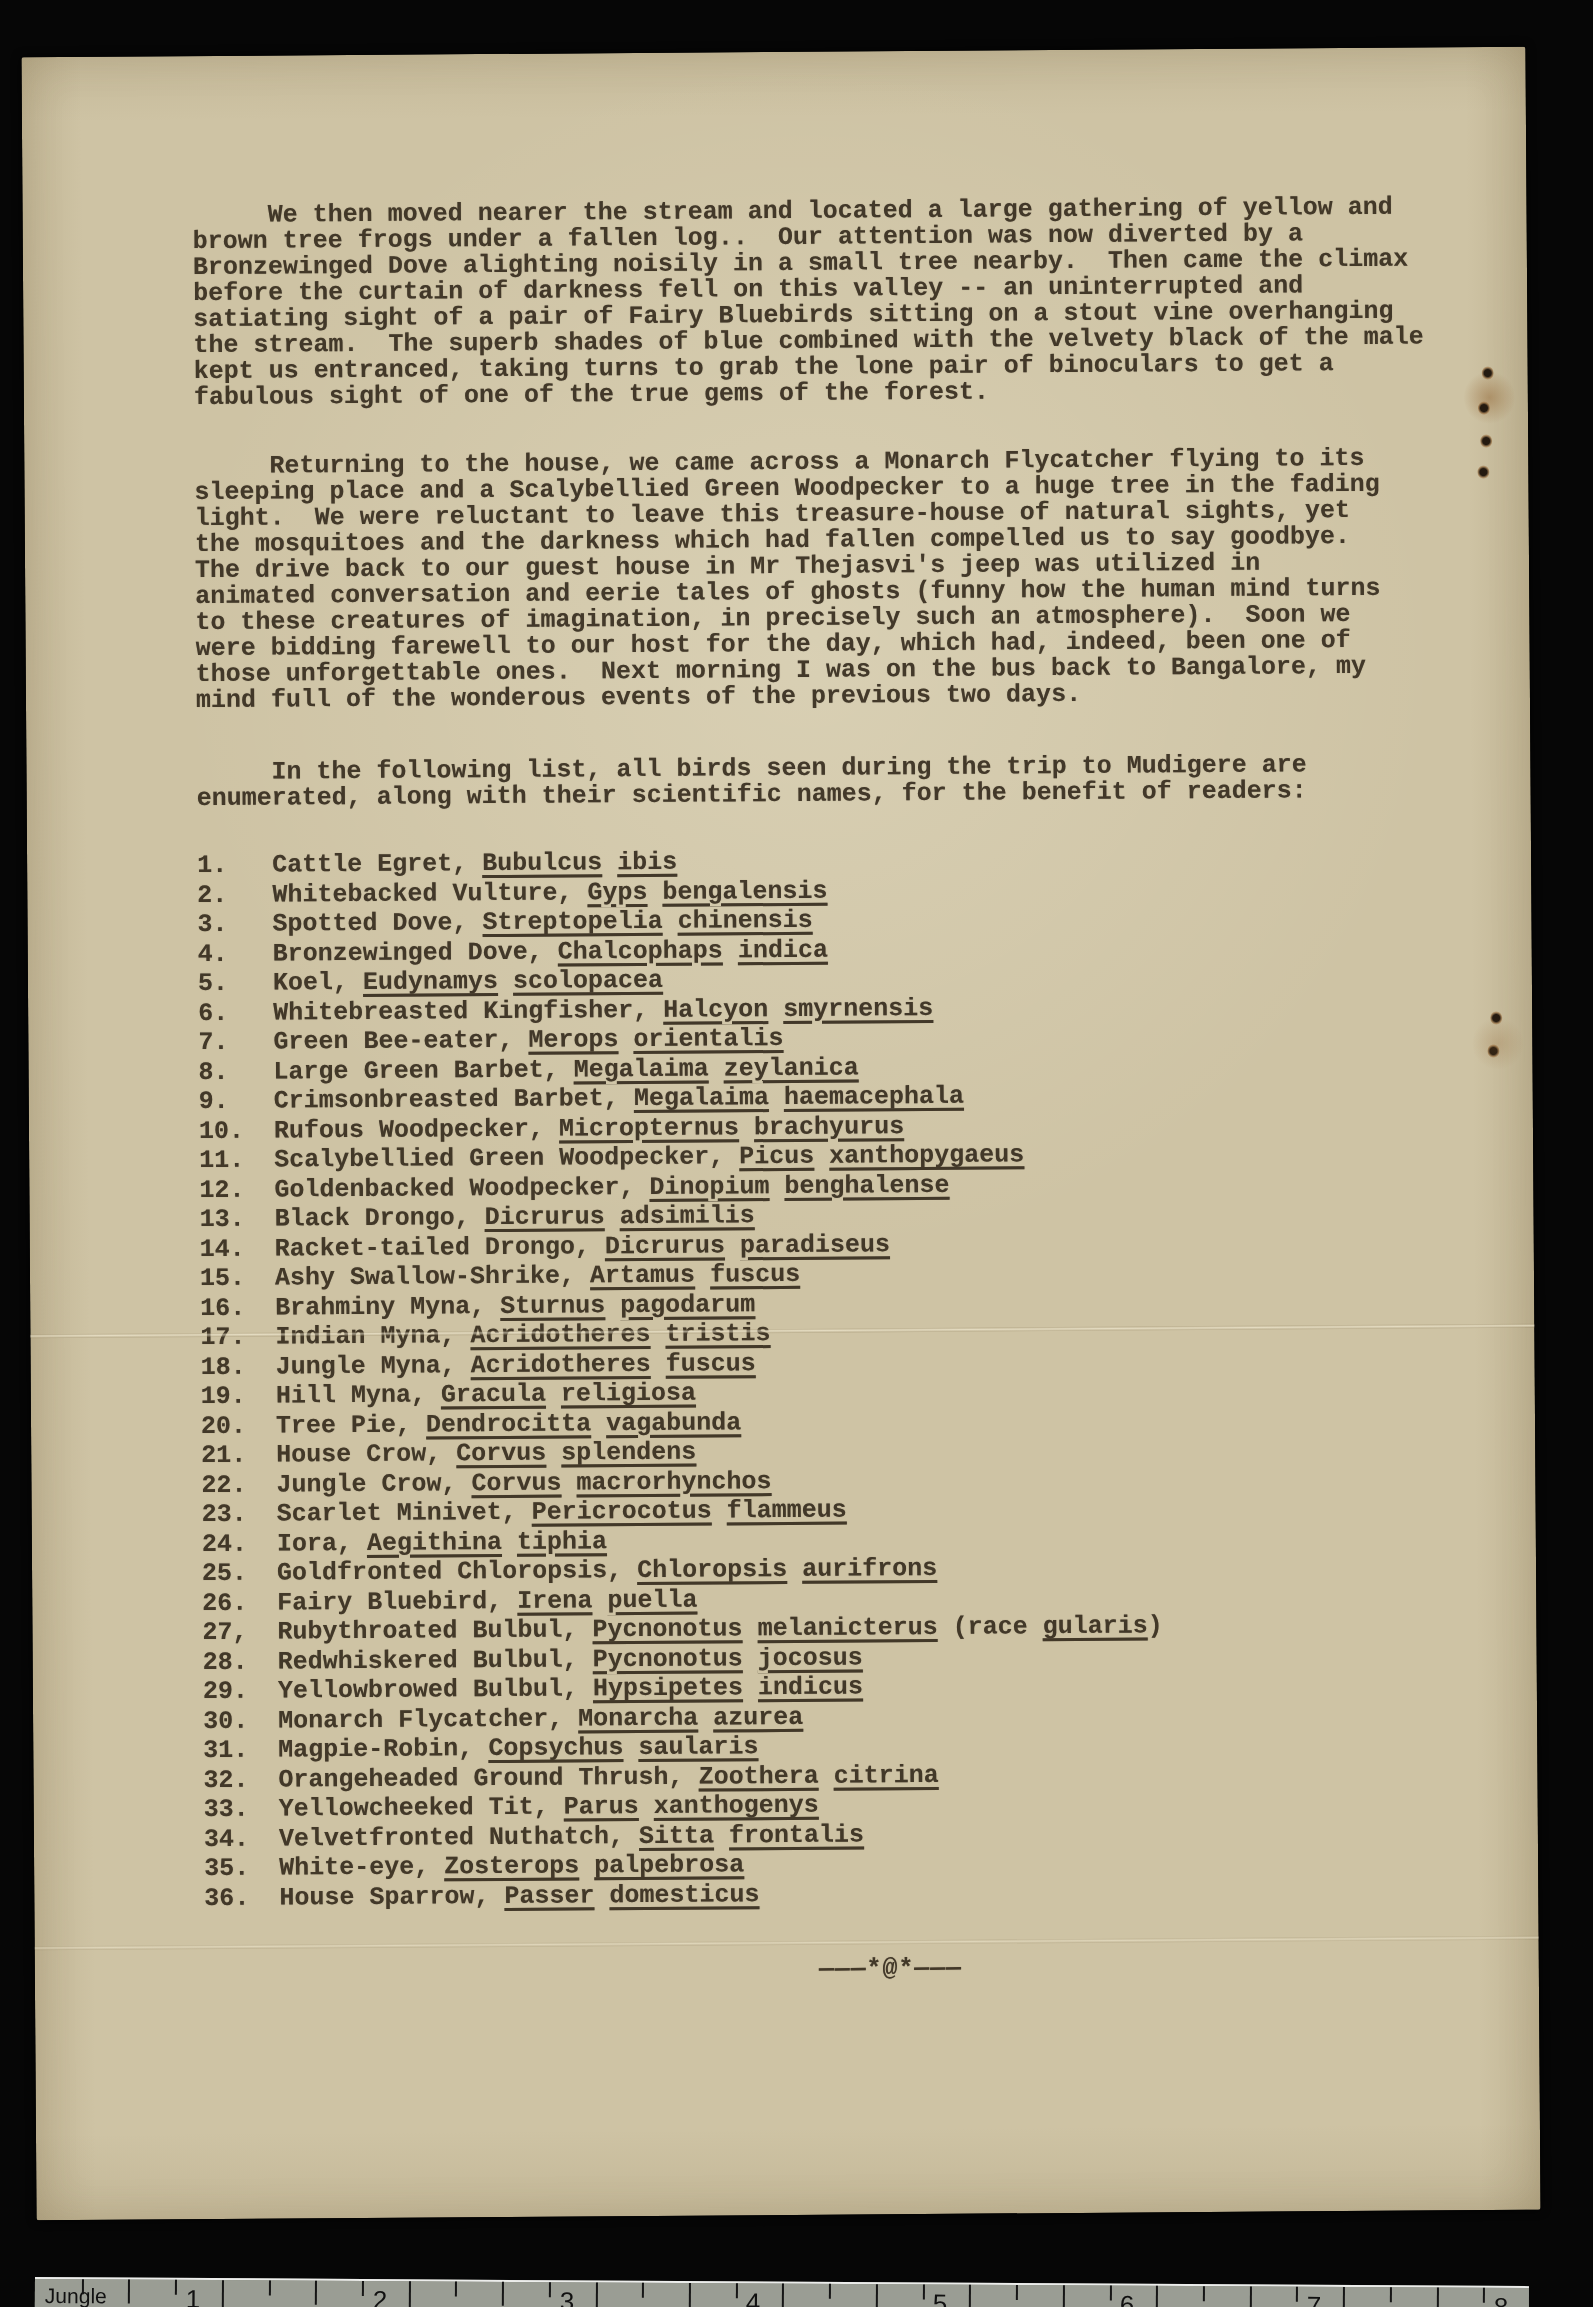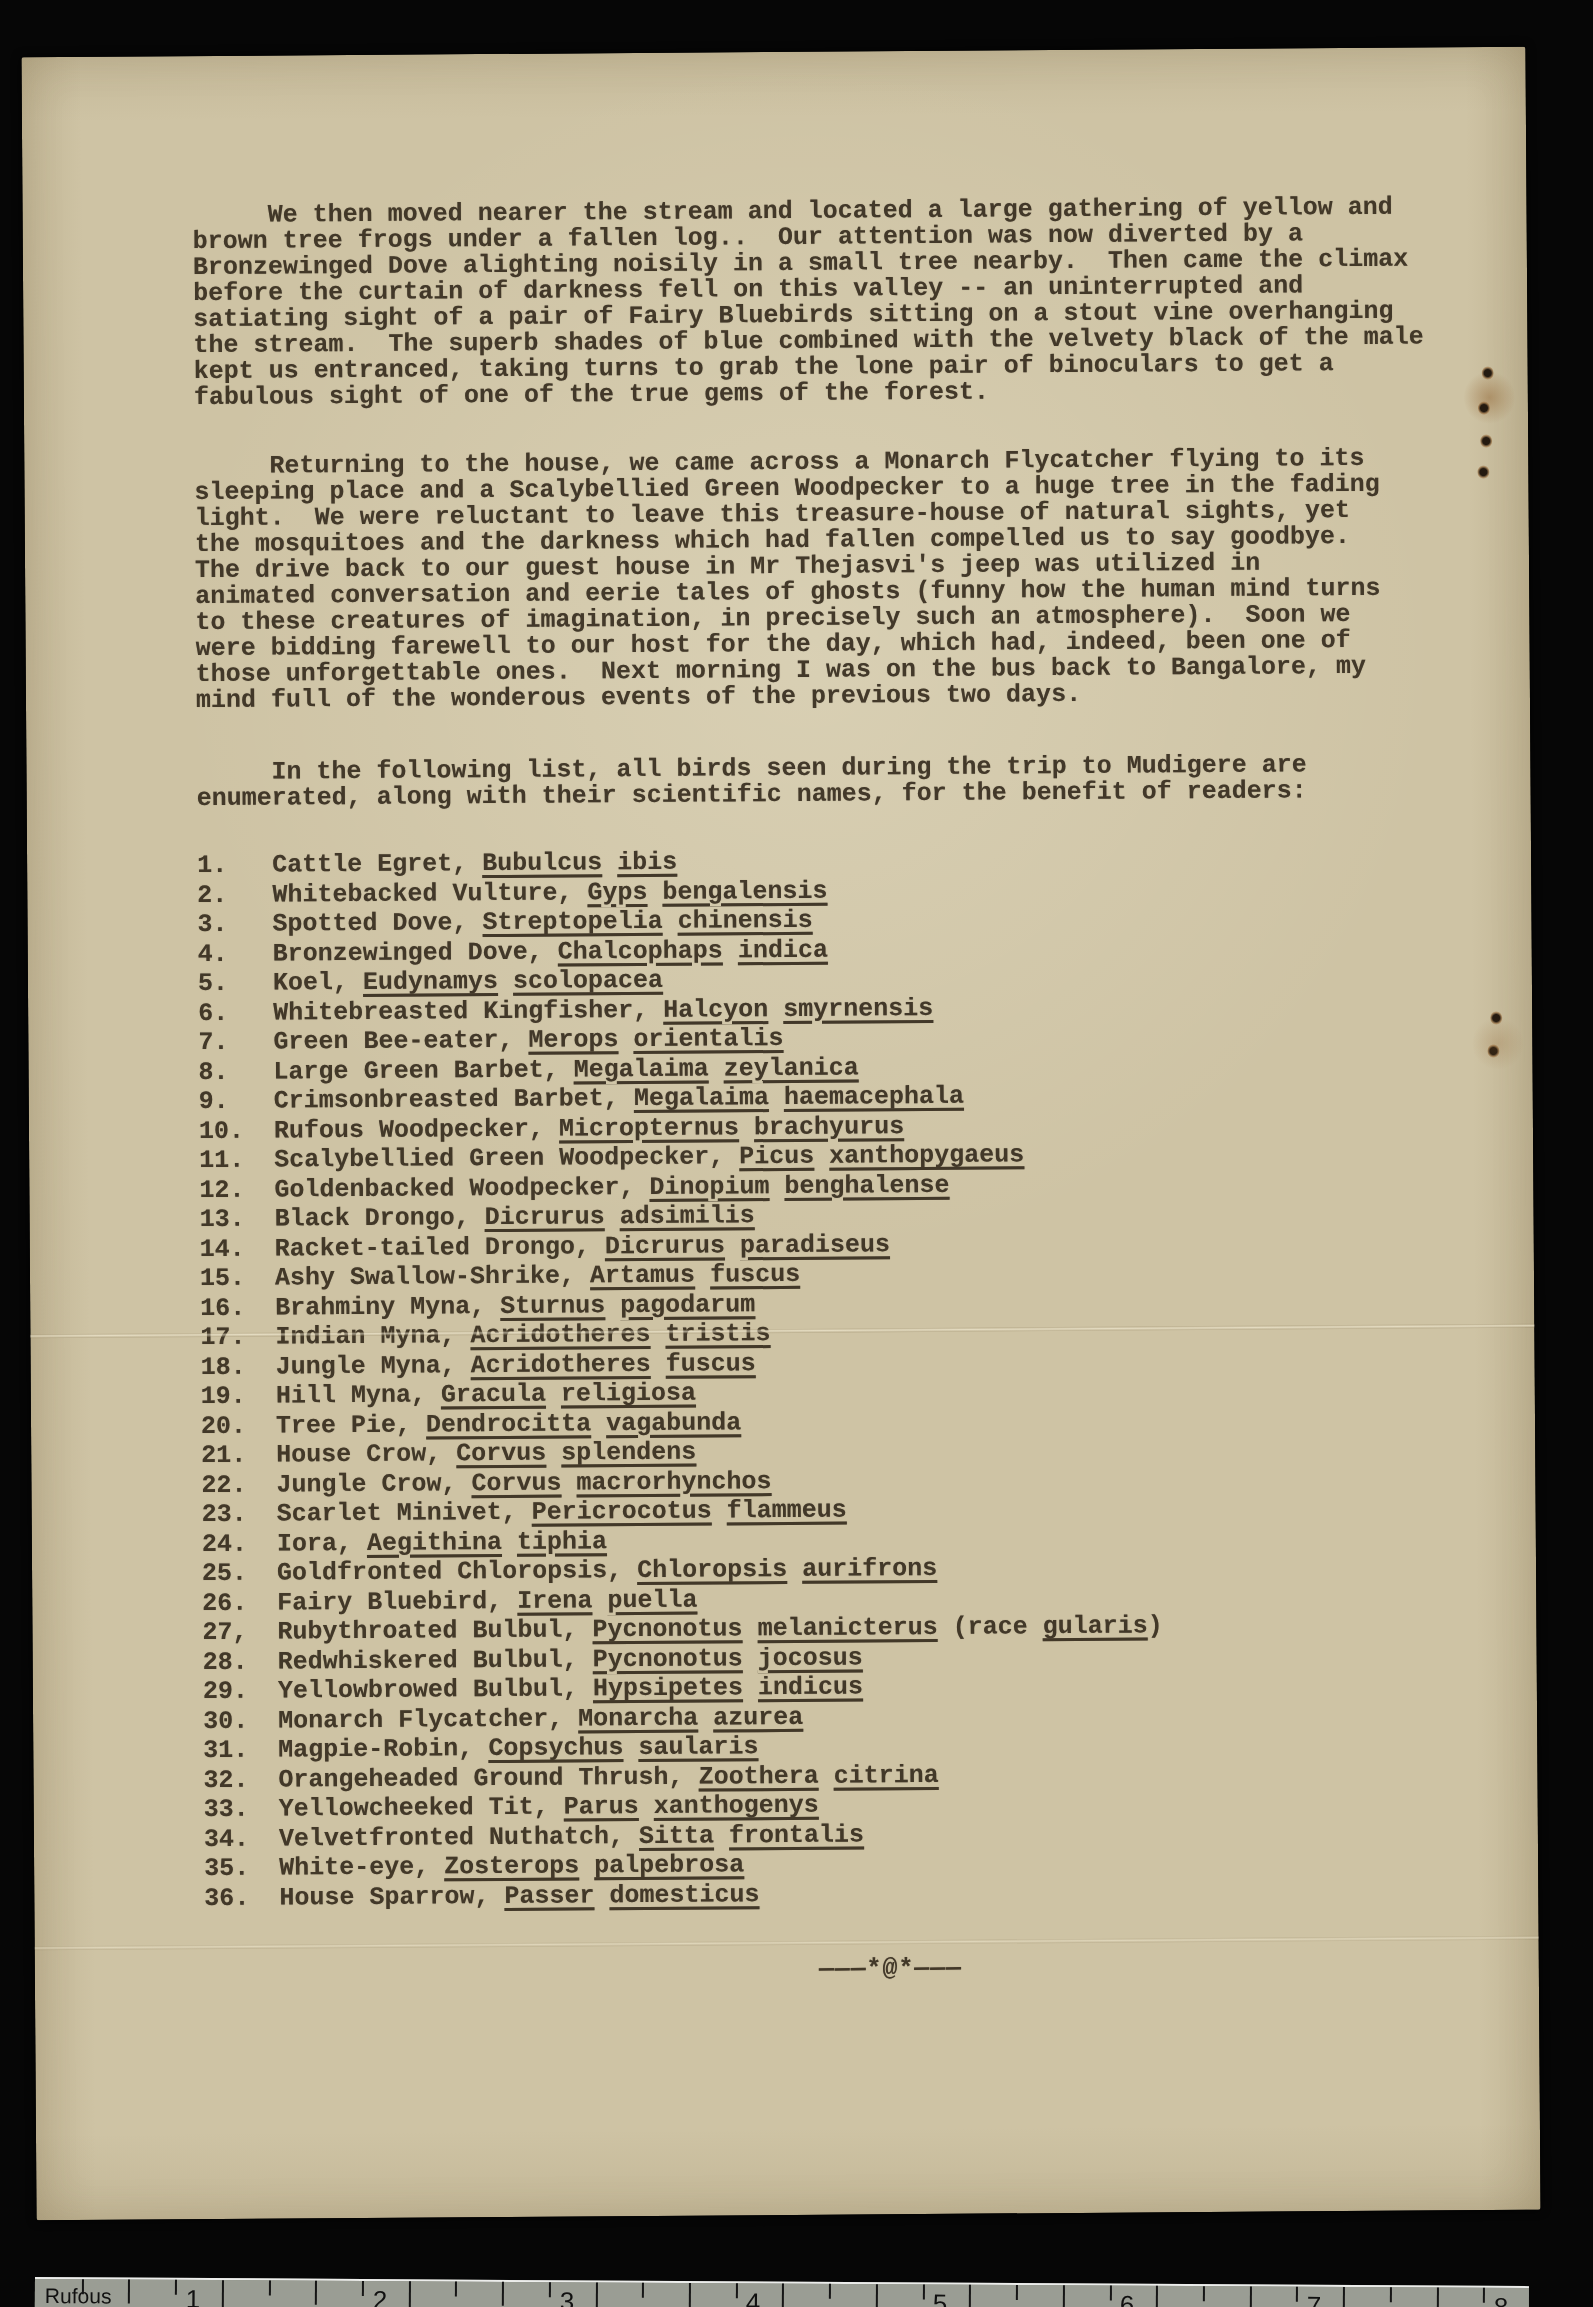--- a/index.html
+++ b/index.html
@@ -84,21 +84,21 @@
     <div class="stain-dot" style="left:1456px;top:387px;"></div>
     <div class="stain-dot" style="left:1453px;top:418px;"></div>
     <div class="stain-dot" style="left:1462px;top:964px;"></div>
     <div class="stain-dot" style="left:1459px;top:997px;"></div>
     <div class="stain-halo" style="left:1444px;top:969px;opacity:.5;"></div>
   </div>
 </div>
 
 <div id="color-strip">
   <div id="ruler-band"></div>
-  <div id="inches-label">Rufous</div>
+  <div id="inches-label">Jungle</div>
 
 <div class="tick" style="left: 47px; top: 0px; height: 14.8px;"></div>
     <div class="tick" style="left: 93px; top: 0px; height: 24px;"></div>
     <div class="tick" style="left: 140px; top: 0px; height: 14.8px;"></div>
     <div class="tick" style="left: 187px; top: 0px; height: 37px;"></div>
     <div class="tick" style="left: 234px; top: 0px; height: 14.8px;"></div>
     <div class="tick" style="left: 280px; top: 0px; height: 24px;"></div>
     <div class="tick" style="left: 327px; top: 0px; height: 14.8px;"></div>
     <div class="tick" style="left: 374px; top: 0px; height: 37px;"></div>
     <div class="tick" style="left: 420px; top: 0px; height: 14.8px;"></div>

